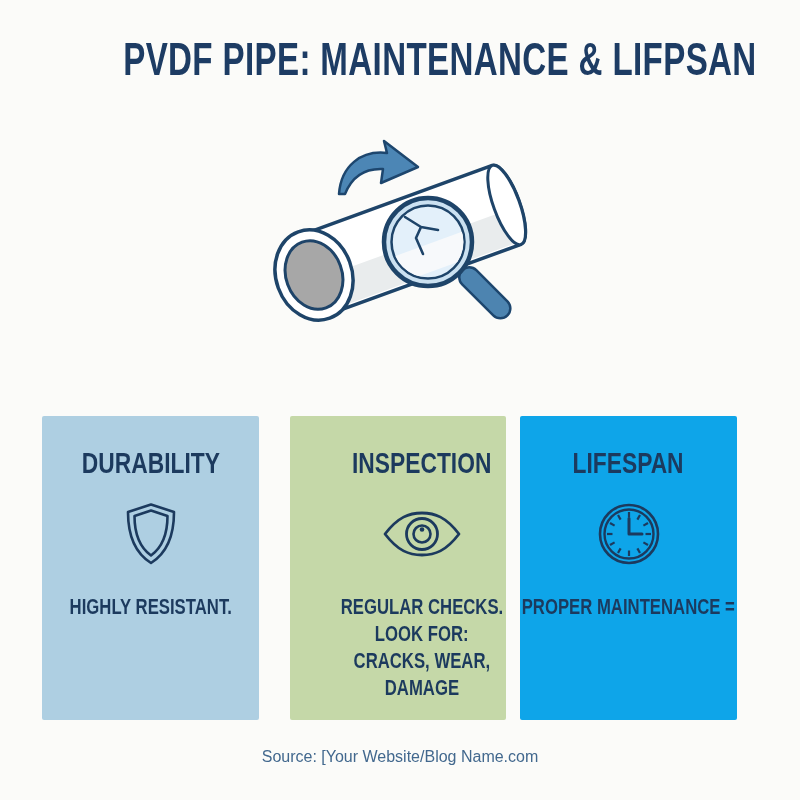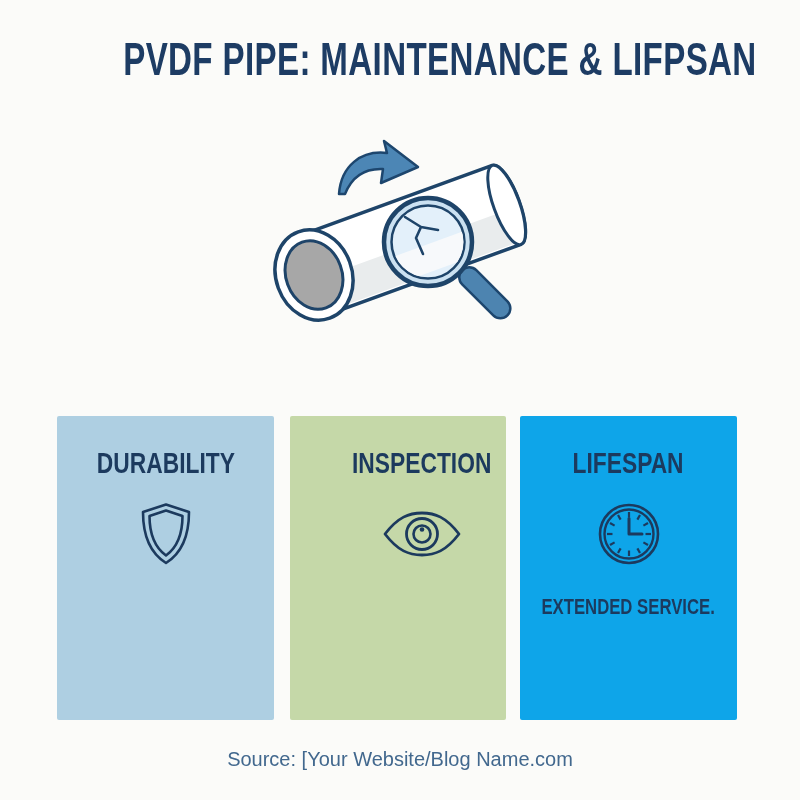--- a/index.html
+++ b/index.html
@@ -27,21 +27,21 @@
   
   .illustration { position:absolute; left:255px; top:128px; width:290px; height:225px; }
 
   
   .card {
     position:absolute; top:416px; height:304px; width:217px;
     border-radius:2px;
     display:flex; flex-direction:column; align-items:center;
     padding-top:30px;
   }
-  .card-1 { left:57px; }
+  .card-1 { left:42px; }
   .card-2 { left:290px; width:216px; }
   .card-3 { left:520px; }
   .card-title {
     height:34px; text-align:center; line-height:34px;
   }
   .card-title .condensed {
     font-size:30px; font-weight:bold; color:#1c3a5e;
     display:inline-block; transform:scaleX(0.76); transform-origin:center;
     white-space:nowrap;
   }
@@ -53,21 +53,21 @@
   .card-line { line-height:25px; }
   .card-line .condensed {
     font-size:22px; font-weight:bold; color:#1c3a5e;
     display:inline-block; transform:scaleX(0.76); transform-origin:center;
     white-space:nowrap;
   }
 
   
   .source {
     position:absolute; top:748px; left:0; width:800px;
-    text-align:center; font-size:20px; color:#42688e;
+    text-align:center; font-size:16px; color:#42688e;
   }
 </style>
 </head>
 <body style="background: rgb(251, 251, 249);">
 
 <div class="poster">
 
   <div class="title">
     <span class="condensed">PVDF PIPE: MAINTENANCE &amp; LIFPSAN</span>
   </div>
@@ -109,34 +109,41 @@
     <div class="card-title">
       <span class="condensed">DURABILITY</span>
     </div>
     <div class="card-icon">
       <svg width="56" height="66" viewBox="0 0 56 66">
         <path d="M5 11 L28 3.5 L51 11 C51 34 44 52 28 62 C12 52 5 34 5 11 Z" fill="none" stroke="#1c3a5e" stroke-width="2.6" stroke-linejoin="round"></path>
         <path d="M11.5 15 L28 9.5 L44.5 15 C44.5 33 39 46.5 28 54.5 C17 46.5 11.5 33 11.5 15 Z" fill="none" stroke="#1c3a5e" stroke-width="2.6" stroke-linejoin="round"></path>
       </svg>
     </div>
     <div class="card-lines">
+      <div class="card-line"><span class="condensed">HIGHLY RESISTANT.</span></div>
     </div>
   </div>
 
   <div class="card card-2" style="background: rgb(197, 216, 168); padding-left: 48px;">
     <div class="card-title">
       <span class="condensed">INSPECTION</span>
     </div>
     <div class="card-icon">
       <svg width="82" height="50" viewBox="0 0 82 50">
         <path d="M4 25 C17 8 28 4 41 4 C54 4 65 8 78 25 C65 42 54 46 41 46 C28 46 17 42 4 25 Z" fill="none" stroke="#1c3a5e" stroke-width="2.8" stroke-linejoin="round"></path>
         <circle cx="41" cy="25" r="15.5" fill="none" stroke="#1c3a5e" stroke-width="2.8"></circle>
         <circle cx="41" cy="25" r="8.5" fill="none" stroke="#1c3a5e" stroke-width="2.6"></circle>
         <circle cx="41" cy="20.5" r="2.3" fill="#1c3a5e"></circle>
       </svg>
+    </div>
+    <div class="card-lines">
+      <div class="card-line"><span class="condensed">REGULAR CHECKS.</span></div>
+      <div class="card-line"><span class="condensed">LOOK FOR:</span></div>
+      <div class="card-line"><span class="condensed">CRACKS, WEAR,</span></div>
+      <div class="card-line"><span class="condensed">DAMAGE</span></div>
     </div>
   </div>
 
   <div class="card card-3" style="background: #0ea5e9;">
     <div class="card-title">
       <span class="condensed">LIFESPAN</span>
     </div>
     <div class="card-icon">
       <svg width="66" height="66" viewBox="0 0 66 66">
         <circle cx="33" cy="33" r="29" fill="none" stroke="#1c3a5e" stroke-width="2.6"></circle>
@@ -152,19 +159,19 @@
             <line x1="44" y1="52" x2="41.4" y2="47.4"></line>
           <line x1="14" y1="22" x2="18.6" y2="24.6"></line>
             <line x1="52" y1="22" x2="47.4" y2="24.6"></line>
           <line x1="14" y1="44" x2="18.6" y2="41.4"></line>
             <line x1="52" y1="44" x2="47.4" y2="41.4"></line>
         </g>
         <path d="M33 17.5 L33 33 L46 33" fill="none" stroke="#1c3a5e" stroke-width="3" stroke-linecap="round" stroke-linejoin="round"></path>
       </svg>
     </div>
     <div class="card-lines">
-      <div class="card-line"><span class="condensed">EXTENDED SERVICE.</span></div>
+      <div class="card-line"><span class="condensed">PROPER MAINTENANCE =</span></div>
     </div>
   </div>
 
   <div class="source">Source: [Your Website/Blog Name.com</div>
 
 </div>
 
 </body></html>

